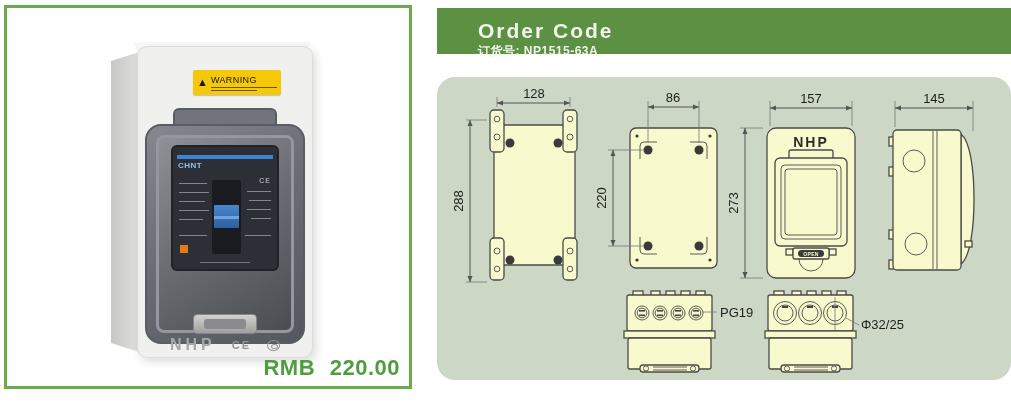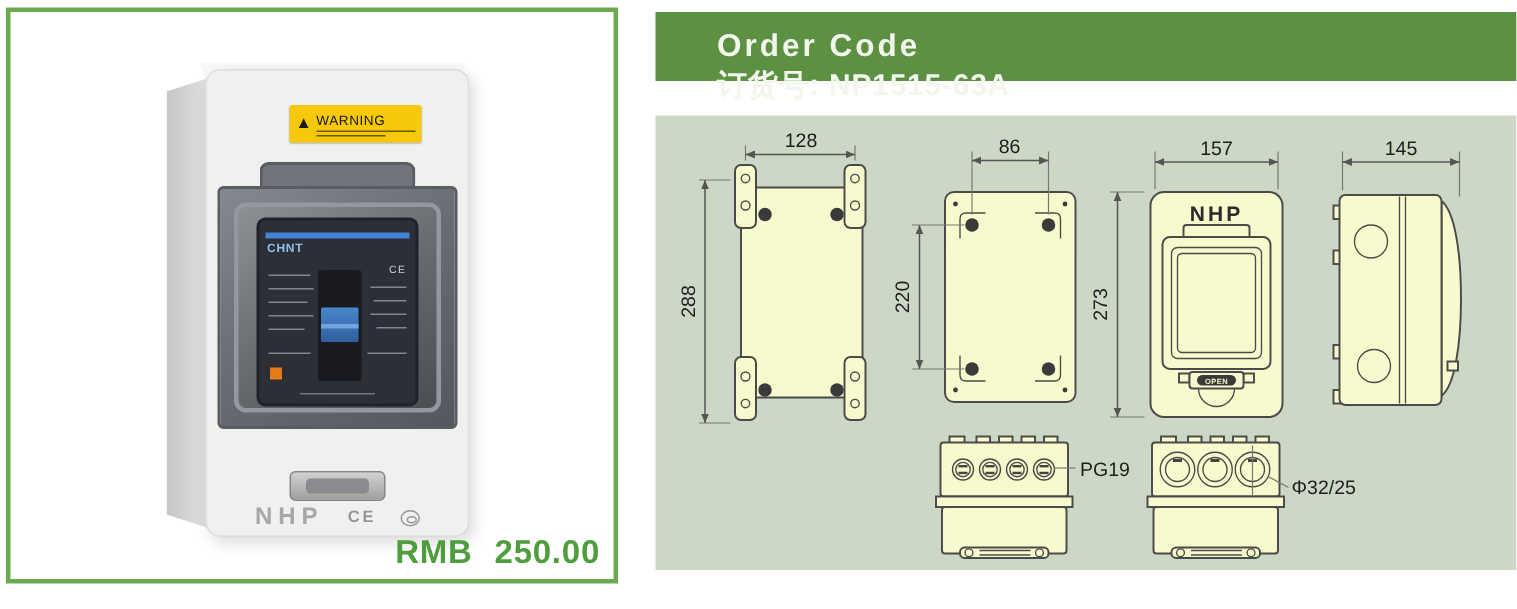--- a/index.html
+++ b/index.html
@@ -25,23 +25,23 @@
              border-radius:2px; display:flex; align-items:center; padding:2px 4px; gap:3px;
              box-shadow:0 1px 1px rgba(0,0,0,.2); }
   .warn-icon { font-size:11px; line-height:11px; color:#1a1a1a; }
   .warn-text { display:flex; flex-direction:column; flex:1; }
   .warn-word { font-size:9px; font-weight:normal; color:#141414; letter-spacing:.4px; line-height:10px; }
   .warn-line { height:1px; background:#6b5600; margin-top:2px; }
   .warn-line.short { width:70%; }
 
   .window-tab { position:absolute; left:36px; top:62px; width:104px; height:18px;
                 background:#71747a; border:2px solid #5a5d63; border-bottom:none; border-radius:6px 6px 0 0; }
-  .window { position:absolute; left:8px; top:78px; width:160px; height:162px;
+  .window { position:absolute; left:8px; top:78px; width:160px; height:220px;
             background:linear-gradient(145deg,#85888e 0%,#6a6d73 45%,#54575d 100%);
-            border:2px solid #595c62; border-radius:4px; }
+            border:2px solid #595c62; border-radius:16px; }
   .window-inner { position:absolute; inset:9px; border:3px solid #94979d; border-radius:8px;
                   background:linear-gradient(145deg,rgba(255,255,255,.10),rgba(0,0,0,.14)); }
   .breaker { position:absolute; left:26px; top:21px; width:104px; height:122px; background:#2c2f35;
              border-radius:4px; box-shadow:0 0 0 2px #1f2228; }
   .bk-stripe { position:absolute; left:4px; top:8px; right:4px; height:4px; background:#3f82d6; }
   .bk-brand { position:absolute; left:5px; top:14px; font-size:8px; font-weight:bold; color:#8fc0ee; letter-spacing:.5px; }
   .bk-ce { position:absolute; right:6px; top:30px; font-size:7px; color:#cfd3d8; letter-spacing:1px; }
   .bk-line { position:absolute; height:1px; background:rgba(255,255,255,.42); }
   .toggle-slot { position:absolute; left:39px; top:33px; width:29px; height:74px; background:#191b20; border-radius:2px; }
   .toggle-handle { position:absolute; left:2px; top:25px; width:25px; height:23px;
@@ -59,22 +59,22 @@
   .nhp-photo { font-size:16px; font-weight:bold; color:#a7a7a5; letter-spacing:4px; }
   .ce-photo { font-size:11px; font-weight:bold; color:#96969a; letter-spacing:2px; }
   .cert-mark { width:13px; height:11px; border:1px solid #96969a; border-radius:50%; position:relative; }
   .cert-mark::after { content:""; position:absolute; left:3px; top:3px; width:5px; height:3px;
                       border:1px solid #96969a; border-radius:50%; }
 
   
   .order-panel { position:absolute; left:437px; top:8px; width:574px; height:372px; }
   .order-header { width:100%; height:46px; background:#5c9143; color:#f2f6ec; padding:11px 0 0 41px; }
   .order-title { font-size:21px; font-weight:bold; letter-spacing:2px; }
-  .order-no { font-size:20px; font-weight:bold; margin-top:0; letter-spacing:.5px; }
-  .drawing-area { position:absolute; left:0; top:69px; width:574px; height:303px; background:#ccd8c5; }
+  .order-no { font-size:12px; font-weight:bold; margin-top:0; letter-spacing:.5px; }
+  .drawing-area { position:absolute; left:0; top:69px; width:574px; height:303px; background:#ccd8c5;border-radius:18px; }
 
   svg text.dim-t { font-family:"Liberation Sans",sans-serif; font-size:13px; fill:#1e1e1e; }
   svg text.lbl-t { font-family:"Liberation Sans",sans-serif; font-size:13px; fill:#1e1e1e; }
   svg text.brand-t { font-family:"Liberation Sans",sans-serif; font-size:14px; font-weight:bold; fill:#2b2b2b; letter-spacing:2px; }
   svg text.open-t { font-family:"Liberation Sans",sans-serif; font-size:5px; font-weight:bold; fill:#f9f9ce; letter-spacing:.3px; }
   svg .body { fill:#f9f9ce; stroke:#4a4a4a; stroke-width:1.3; }
   svg .thin { fill:none; stroke:#4a4a4a; stroke-width:.9; }
   svg .dimline { stroke:#555; stroke-width:1; fill:none; }
   svg .extline { stroke:#777; stroke-width:.8; fill:none; }
   svg .screw { fill:#3a3a3a; }
@@ -131,21 +131,21 @@
           <div class="latch-photo-inner"></div>
         </div>
 
         <div class="brand-row">
           <span class="nhp-photo">NHP</span>
           <span class="ce-photo">CE</span>
           <span class="cert-mark"></span>
         </div>
       </div>
     </div>
-    <div class="price">RMB 250.00</div>
+    <div class="price">RMB 220.00</div>
   </div>
 
   <div class="order-panel">
     <div class="order-header">
       <div class="order-title">Order Code</div>
       <div class="order-no">订货号: NP1515-63A</div>
     </div>
 
     <div class="drawing-area">
       <svg width="574" height="303" viewBox="0 0 574 303">

